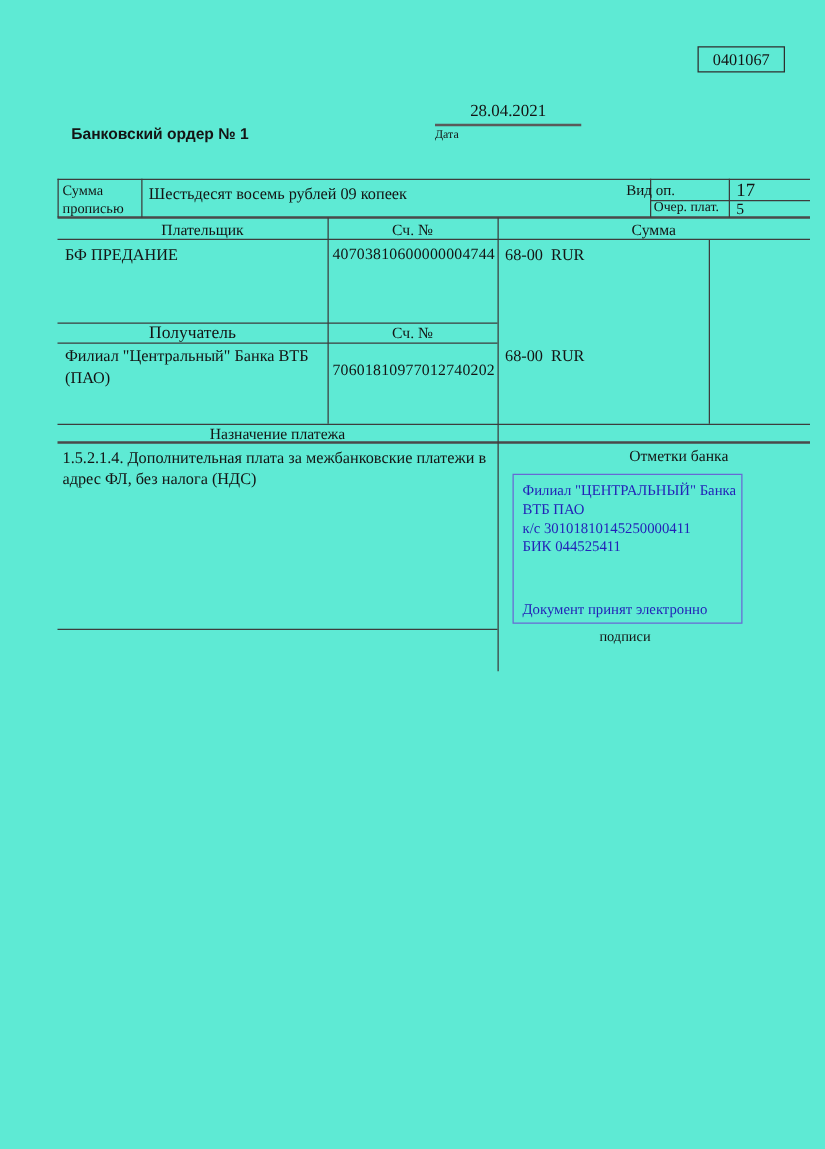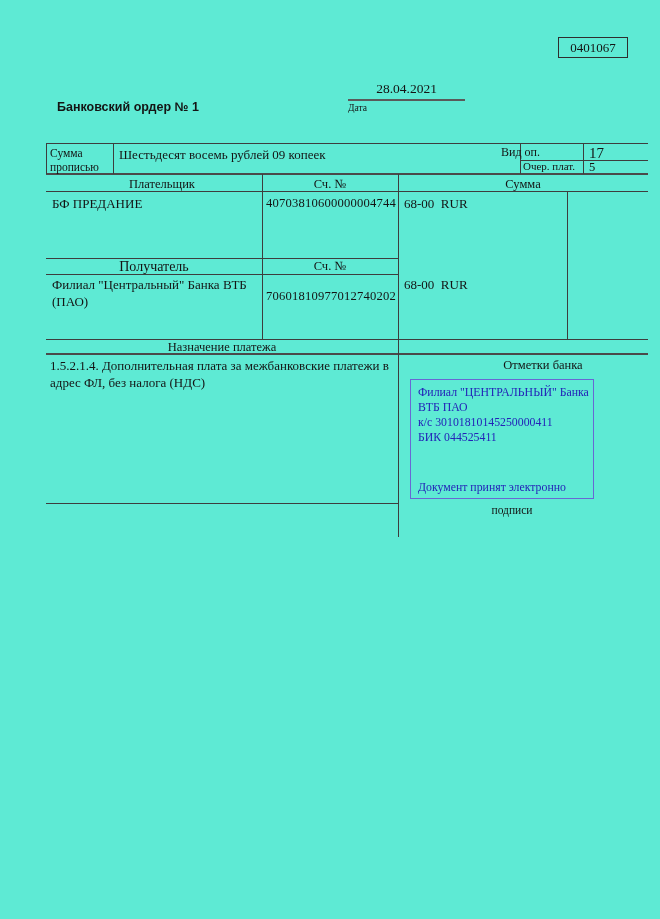--- a/index.html
+++ b/index.html
@@ -57,21 +57,21 @@
   .stamp {
     left:410px; top:379px; width:184px; height:120px;
     border:1.6px solid #6868d4; box-sizing:border-box;
     padding:5px 6px 4px 7px;
     font-size:11.8px; line-height:15px;
   }
   .stamp div { white-space:nowrap; }
   .stamp-date { margin-top:12px; }
   .stamp-footer { position:absolute; left:7px; bottom:3px; }
 
-  .signatures { left:412px; top:504px; width:200px; text-align:center; font-size:11.5px; }
+  .signatures { left:400px; top:504px; width:200px; text-align:center; font-size:11.5px; }
 </style>
 </head>
 <body>
 
 <div class="page">
 
   <div class="abs form-code">0401067</div>
 
   <div class="abs doc-title">Банковский ордер № 1</div>
   <div class="abs date-value">28.04.2021</div>

